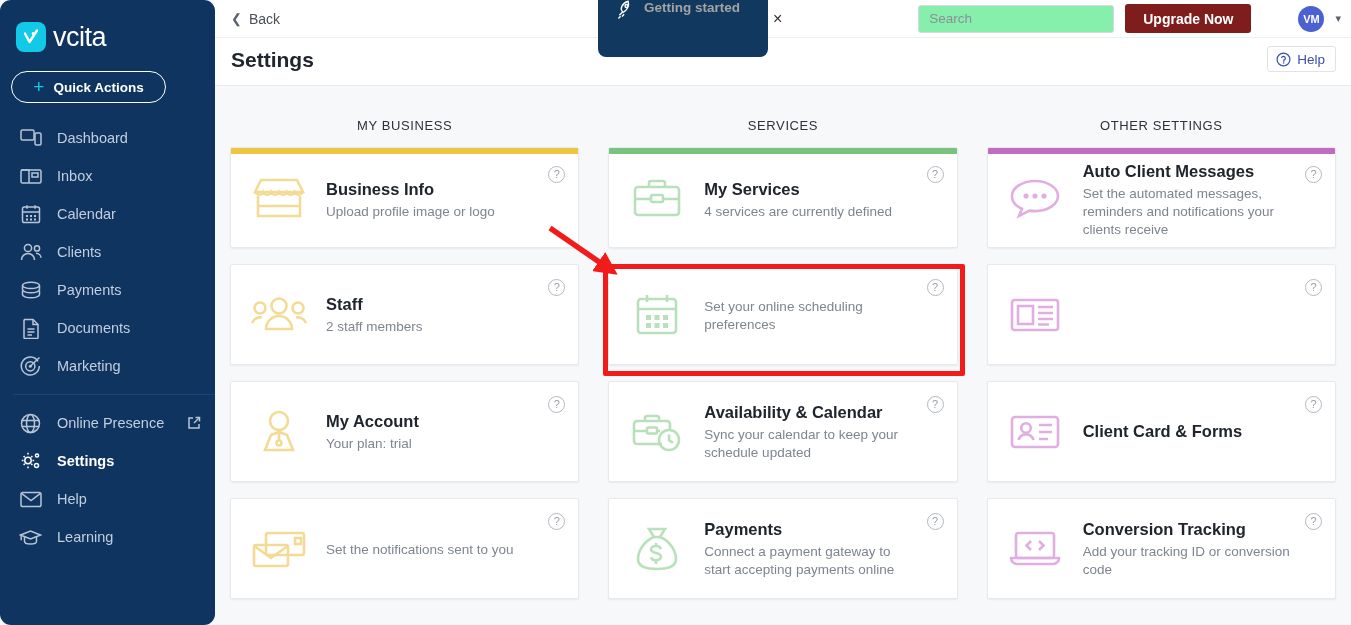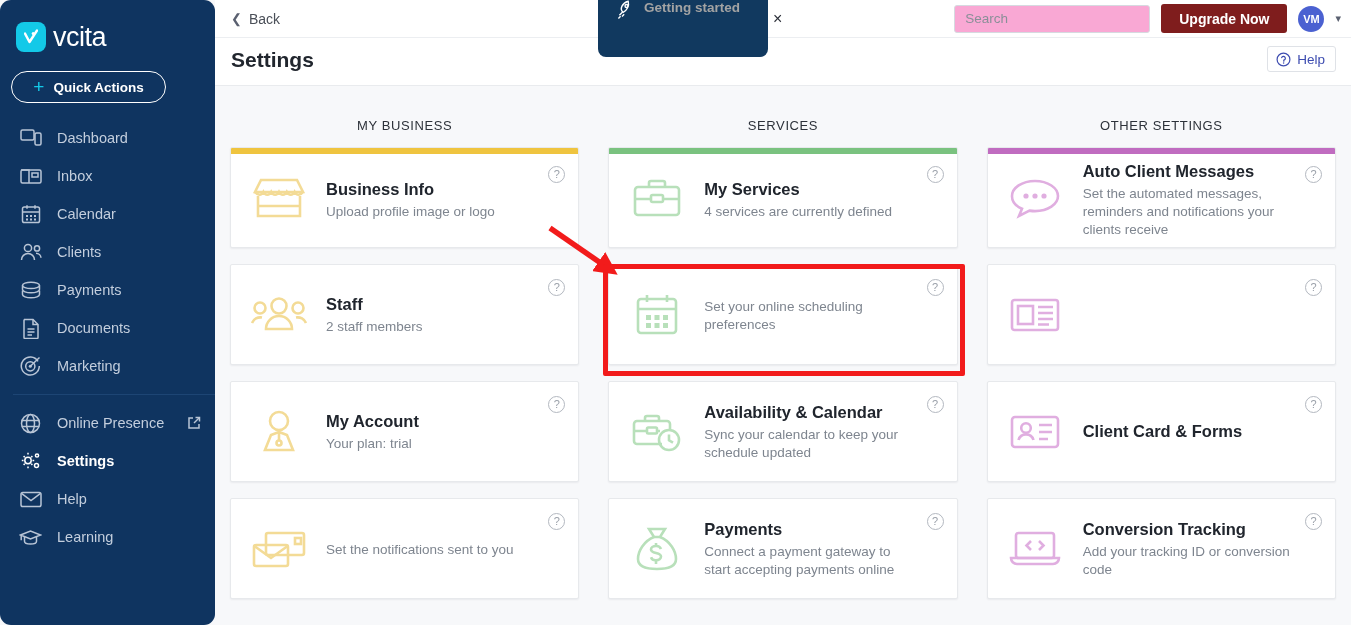--- a/index.html
+++ b/index.html
@@ -64,37 +64,37 @@
   .back-link {
     display: flex; align-items: center; gap: 7px;
     margin-left: 16px; color: #4a4f58; font-size: 14px; cursor: pointer;
   }
   .chev { font-size: 13px; color: #5a6070; }
   .topbar-right {
     margin-left: auto; display: flex; align-items: center; gap: 11px; padding-right: 10px;
   }
   .search-box {
     width: 196px; height: 28px; border: 1px solid #d6dae0; border-radius: 3px;
-    display: flex; align-items: center; padding: 0 8px 0 10px; background: #f9a8d4;
+    display: flex; align-items: center; padding: 0 8px 0 10px; background: #86efac;
   }
   .search-box input {
     border: none; outline: none; flex: 1; font-size: 13.5px; color: #333;
     font-family: "Liberation Sans", sans-serif; background: transparent;
   }
   .search-box input::placeholder { color: #8a8f98; }
   .upgrade-btn {
     height: 29px; padding: 0 18px; background: #7f1d1d; color: #ffffff;
     font-size: 14px; font-weight: bold; border: none; border-radius: 3px;
     cursor: pointer; font-family: "Liberation Sans", sans-serif;
     display: flex; align-items: center;
   }
   .avatar {
     width: 26px; height: 26px; border-radius: 50%; background: #4b61d1;
     color: #ffffff; font-size: 11px; font-weight: bold;
-    display: flex; align-items: center; justify-content: center; cursor: pointer;
+    display: flex; align-items: center; justify-content: center; cursor: pointer; margin-left: 36px;
   }
   .caret-dn { color: #5a6070; font-size: 11px; cursor: pointer; }
 
   .getting-started {
     position: absolute; left: 383px; top: 0; width: 170px; height: 57px;
     background: #11395f; border-radius: 0 0 8px 8px;
     display: flex; gap: 9px; padding-left: 17px;
     color: #a3a3a3; font-size: 13.5px; font-weight: bold;
     z-index: 20; cursor: pointer;
   }

